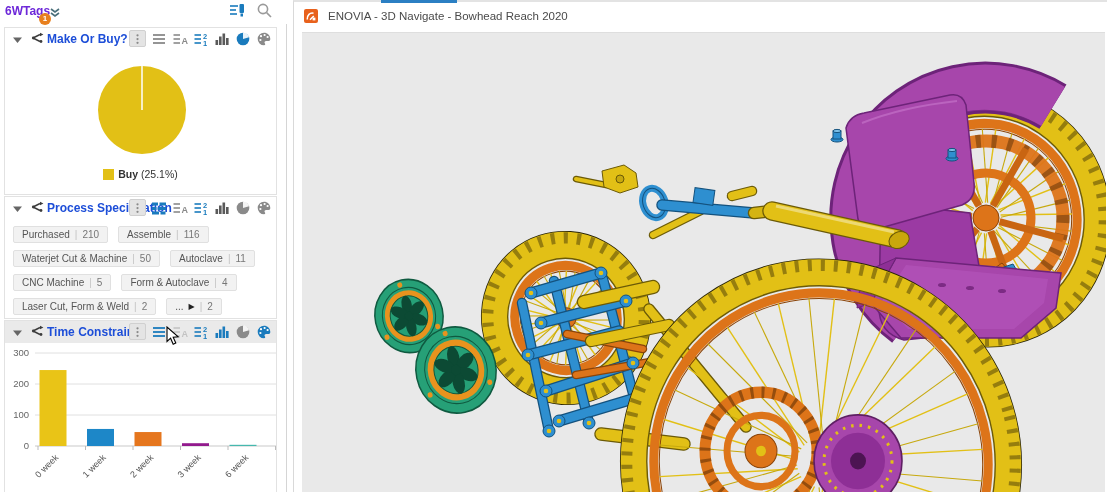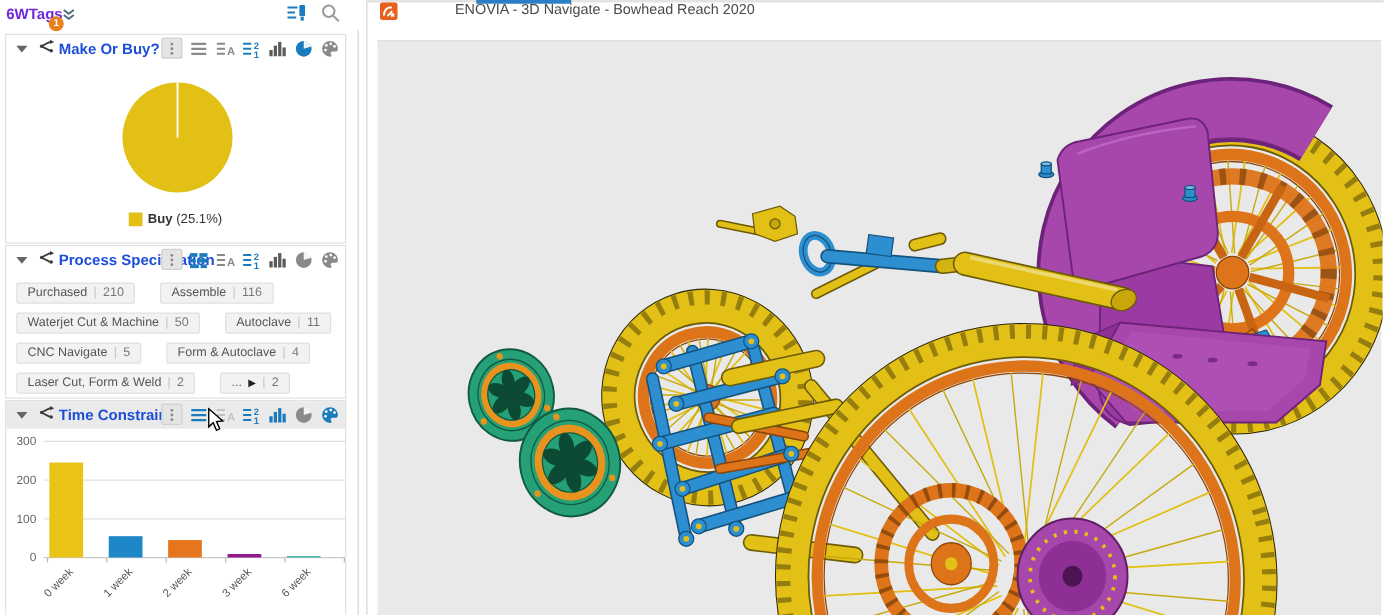--- a/index.html
+++ b/index.html
@@ -22,31 +22,31 @@
   .cat-ic{margin-left:9px;}
   .toolbar{position:absolute;right:4px;top:2px;display:flex;align-items:center;gap:4px;}
   .tb{width:17px;height:17px;display:flex;align-items:center;justify-content:center;border-radius:2px;}
   .tb.pressed{background:#e4e4e4;border:1px solid #d0d0d0;width:15px;height:15px;}
   
   .pie-wrap{text-align:center;}
   .legend{display:flex;justify-content:center;align-items:center;gap:4px;margin-top:2px;font-size:10.5px;color:#333;}
   .legend-box{width:11px;height:11px;display:inline-block;}
   .legend b{font-weight:bold;}
   
-  .chips{display:flex;flex-wrap:wrap;gap:7px 20px;padding:7px 6px 8px 8px;}
+  .chips{display:flex;flex-wrap:wrap;gap:7px 10px;padding:7px 6px 8px 8px;}
   .chip{display:flex;align-items:center;gap:5px;background:#f2f2f2;border:1px solid #e0e0e0;border-radius:2px;
         padding:2px 8px;font-size:10px;color:#555;white-space:nowrap;cursor:default;}
   .chip .sep{color:#c4c4c4;}
   .chip .cnt{color:#777;}
   .chip .play{font-size:8px;color:#222;}
   
   .main{position:absolute;left:293px;top:0;right:0;bottom:0;background:#fff;
         border-left:1px solid #d9d9d9;border-top:2px solid #e3e3e3;}
   .tab-accent{position:absolute;left:87px;top:-2px;width:76px;height:3px;background:#2b7fc3;}
-  .titlebar{position:relative;height:28px;display:flex;gap:36px;}
+  .titlebar{position:relative;height:28px;display:flex;align-items:center;}
   .app-ic{width:14px;height:14px;margin-left:10px;border-radius:2px;background:#e8611c;position:relative;}
   .win-title{margin-left:10px;font-size:11.5px;color:#4a4a4a;}
   .viewport{position:absolute;left:8px;right:2px;top:30px;bottom:0;background:#e9e9e9;border-top:1px solid #dedede;}
   .viewport svg{display:block;}
   .cursor-ovl{position:absolute;left:166px;top:326px;width:14px;height:20px;z-index:20;}
   text{font-family:"Liberation Sans",sans-serif;}
 </style>
 </head>
 <body>
 
@@ -286,21 +286,21 @@
             <span>Waterjet Cut &amp; Machine</span>
             <span class="sep">|</span>
             <span class="cnt">50</span>
           </span>
           <span class="chip">
             <span>Autoclave</span>
             <span class="sep">|</span>
             <span class="cnt">11</span>
           </span>
           <span class="chip">
-            <span>CNC Navigate</span>
+            <span>CNC Machine</span>
             <span class="sep">|</span>
             <span class="cnt">5</span>
           </span>
           <span class="chip">
             <span>Form &amp; Autoclave</span>
             <span class="sep">|</span>
             <span class="cnt">4</span>
           </span>
           <span class="chip">
             <span>Laser Cut, Form &amp; Weld</span>

